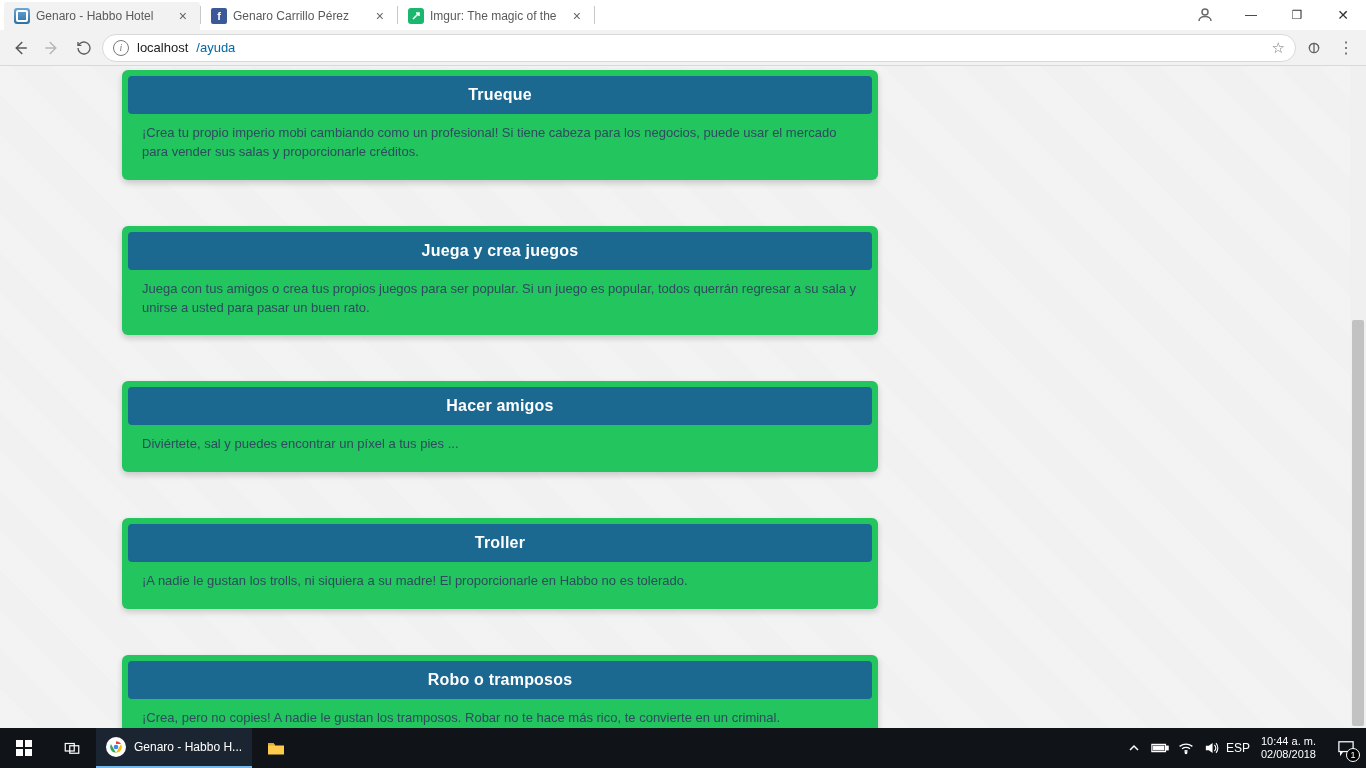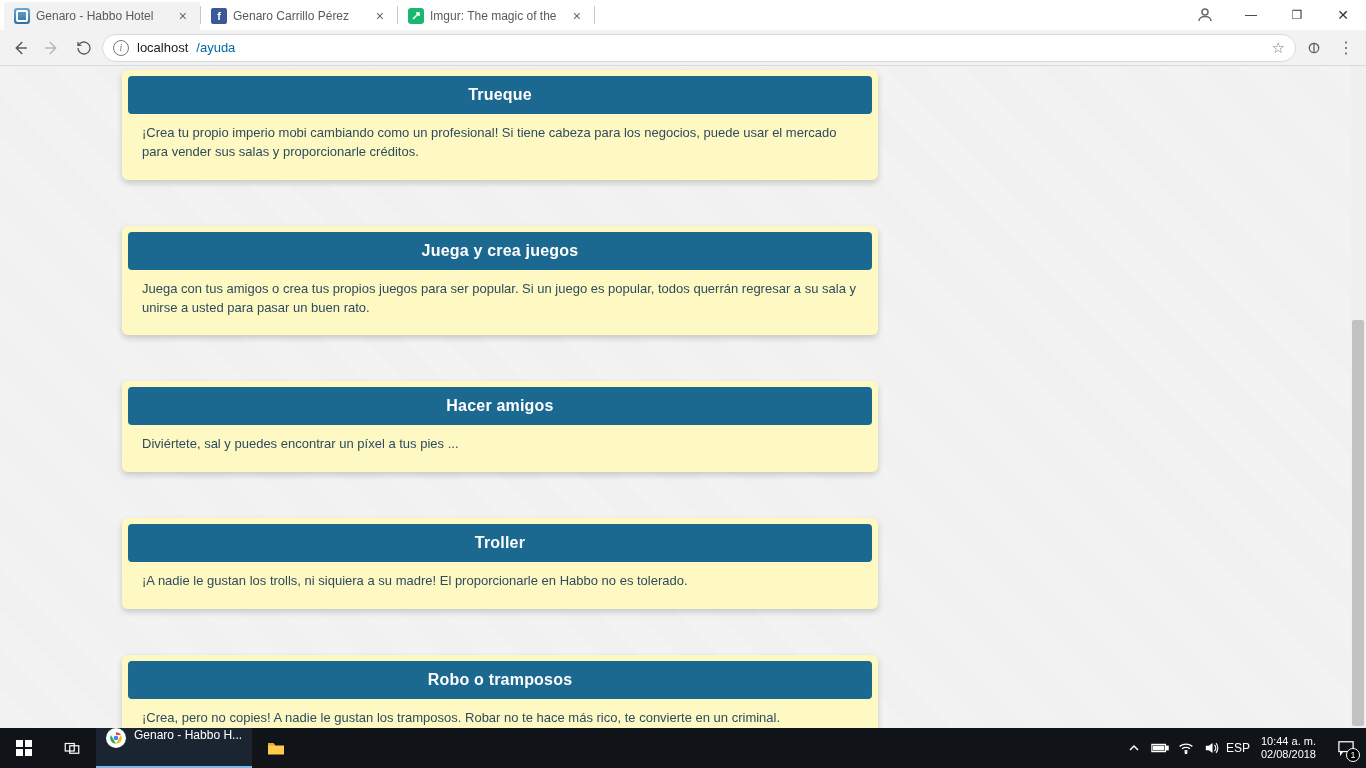--- a/index.html
+++ b/index.html
@@ -39,31 +39,31 @@
 .viewport { position:relative; width:1366px; height:662px; overflow:hidden; background:#f0f0f0; }
 .viewport-scroll { position:absolute; right:0; top:0; width:16px; height:100%; background:#f0f0f0; }
 .viewport-scroll .thumb { position:absolute; right:2px; top:254px; width:12px; height:406px; background:#c2c2c2; border-radius:2px; }
 
 
 .bgpattern { position:absolute; inset:0; background:
   repeating-linear-gradient(45deg,#f6f6f6 0 28px,#f2f2f2 28px 56px);
   opacity:.45; }
 
 .content { position:relative; width:756px; margin-left:122px; padding-top:4px; }
-.card { background:#fef9c3; border-radius:6px; box-shadow:0 3px 6px rgba(0,0,0,.18); margin-bottom:46px; overflow:hidden; }
+.card { background:#22c55e; border-radius:6px; box-shadow:0 3px 6px rgba(0,0,0,.18); margin-bottom:46px; overflow:hidden; }
 .card:last-child { margin-bottom:0; }
 .card-header { background:#1b6991; color:#fff; text-align:center; font-weight:700; font-size:16px; padding:10px 0; margin:6px; border-radius:4px; letter-spacing:.2px; }
 .card-body { padding:4px 20px 18px; font-size:13px; line-height:1.45; color:#2e4b5f; }
 
 
 .taskbar { position:absolute; left:0; bottom:0; width:1366px; height:40px; background:#101318; display:flex; align-items:center; color:#fff; font-size:12px; }
 .taskbar .start { width:48px; height:40px; display:flex; align-items:center; justify-content:center; }
 .taskbar .start svg { width:16px; height:16px; }
 .taskbar .tvbtn { width:48px; height:40px; display:flex; align-items:center; justify-content:center; color:#fff; }
-.taskbar .task { height:40px; display:flex; align-items:flex-start; gap:8px; padding:0 10px; border-bottom:2px solid #76b9ed; background:#1b2531; max-width:170px; }
+.taskbar .task { height:40px; display:flex; align-items:center; gap:8px; padding:0 10px; border-bottom:2px solid #76b9ed; background:#1b2531; max-width:170px; }
 .taskbar .task .ticon { width:20px; height:20px; border-radius:50%; background:#fff; display:flex; align-items:center; justify-content:center; }
 .taskbar .task .ttitle { white-space:nowrap; overflow:hidden; text-overflow:ellipsis; font-size:12px; color:#fff; }
 .taskbar .explorer { width:48px; height:40px; display:flex; align-items:center; justify-content:center; }
 .taskbar .tray { margin-left:auto; display:flex; align-items:center; height:28px; }
 .tray .tray-icon { width:26px; height:40px; display:flex; align-items:center; justify-content:center; color:#fff; font-size:13px; }
 .tray .lang { padding:0 8px; font-size:12px; }
 .tray .clock { padding:0 10px; text-align:center; line-height:1.2; font-size:11px; }
 .tray .notif { width:40px; height:40px; display:flex; align-items:center; justify-content:center; position:relative; }
 .tray .notif .badge { position:absolute; right:6px; bottom:6px; width:14px; height:14px; border-radius:50%; background:#000; border:1px solid #fff; font-size:9px; display:flex; align-items:center; justify-content:center; }
 

